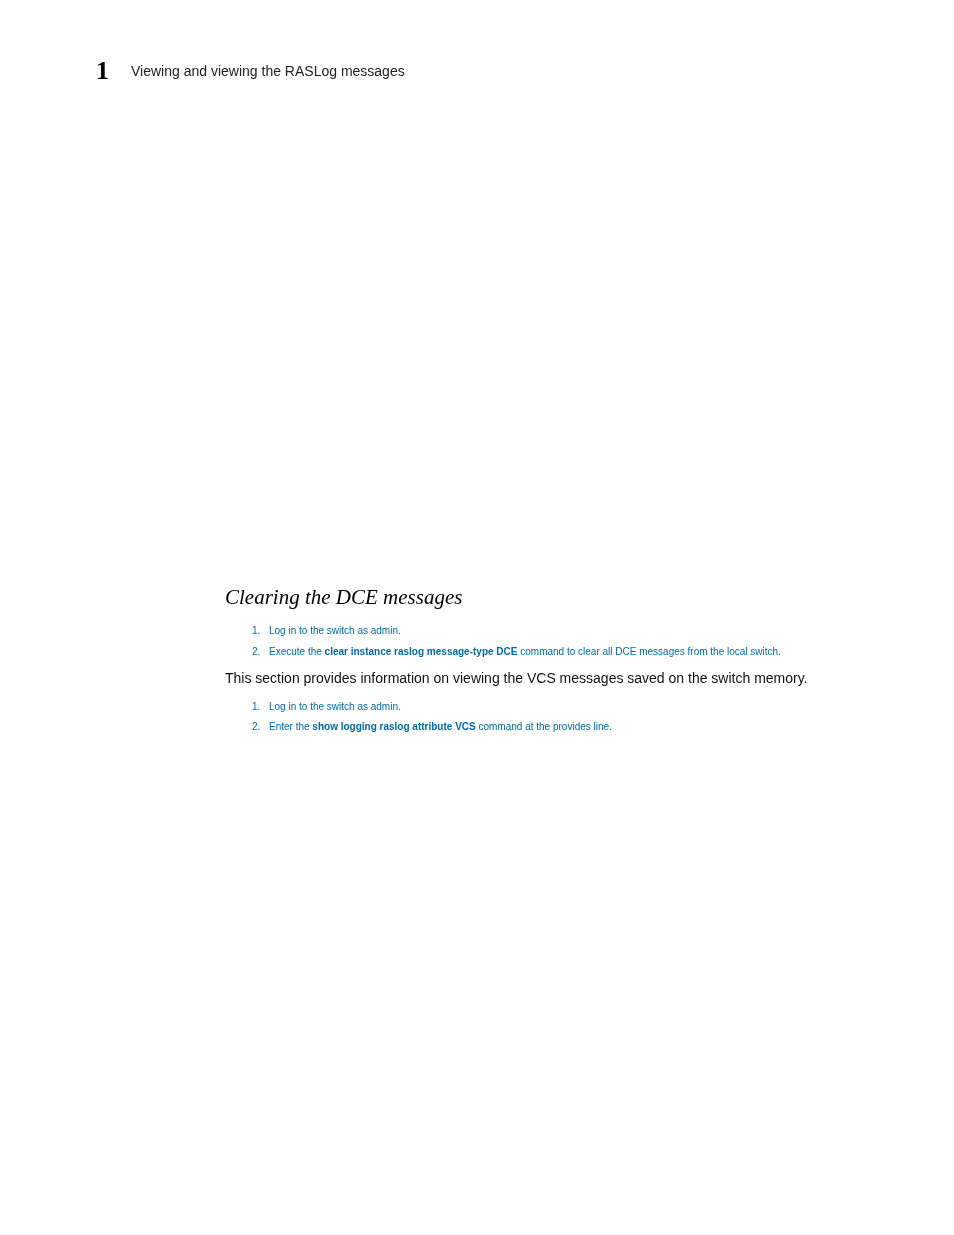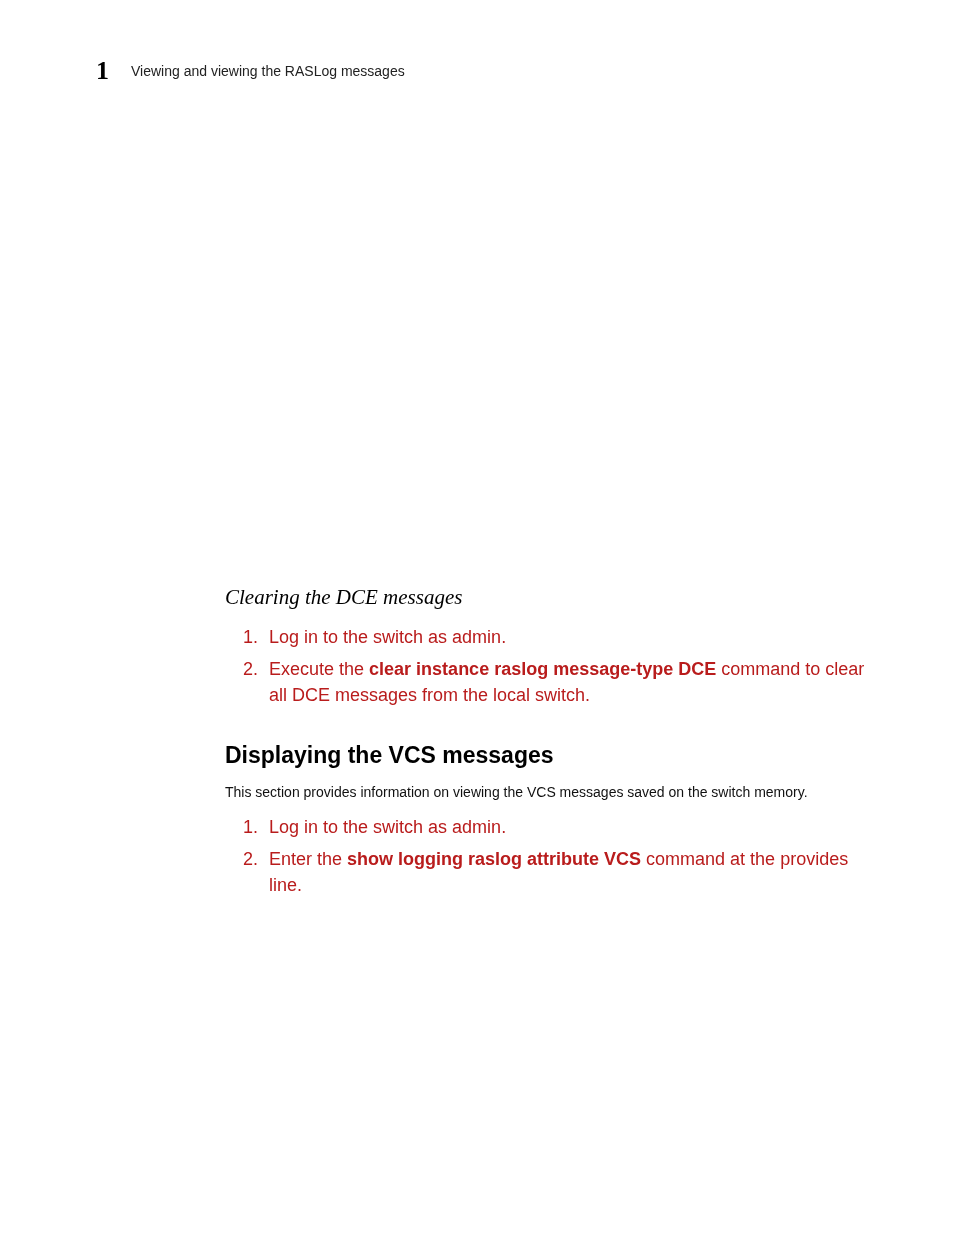--- a/index.html
+++ b/index.html
@@ -56,25 +56,25 @@
     margin: 34px 0 14px 0;
     color: #000;
   }
   p.body {
     font-size: 14px;
     line-height: 1.35;
     margin: 0 0 12px 0;
     color: #111;
   }
   ol.steps {
-    font-size: 18px;
+    font-size: 10px;
     line-height: 1.45;
     margin: 0 0 10px 0;
     padding-left: 38px;
-    color: #b91c1c;
+    color: #0369a1;
   }
   ol.steps li {
     padding-left: 6px;
     margin-bottom: 6px;
   }
   .cmd {
     font-weight: bold;
   }
 </style>
 </head>
@@ -90,21 +90,20 @@
   <div class="content">
 
     <h3 class="h3-italic">Clearing the DCE messages</h3>
     <ol class="steps">
       <li>Log in to the switch as admin.</li>
       <li>
         <span>Execute the </span><span class="cmd">clear instance raslog message-type DCE</span><span> command to clear all DCE messages from the local switch.</span>
       </li>
     </ol>
 
-    <h2 class="h2">Displaying the VCS messages</h2>
     <p class="body">This section provides information on viewing the VCS messages saved on the switch memory.</p>
     <ol class="steps">
       <li>Log in to the switch as admin.</li>
       <li>
         <span>Enter the </span><span class="cmd">show logging raslog attribute VCS</span><span> command at the provides line.</span>
       </li>
     </ol>
 
   </div>
 </div>

